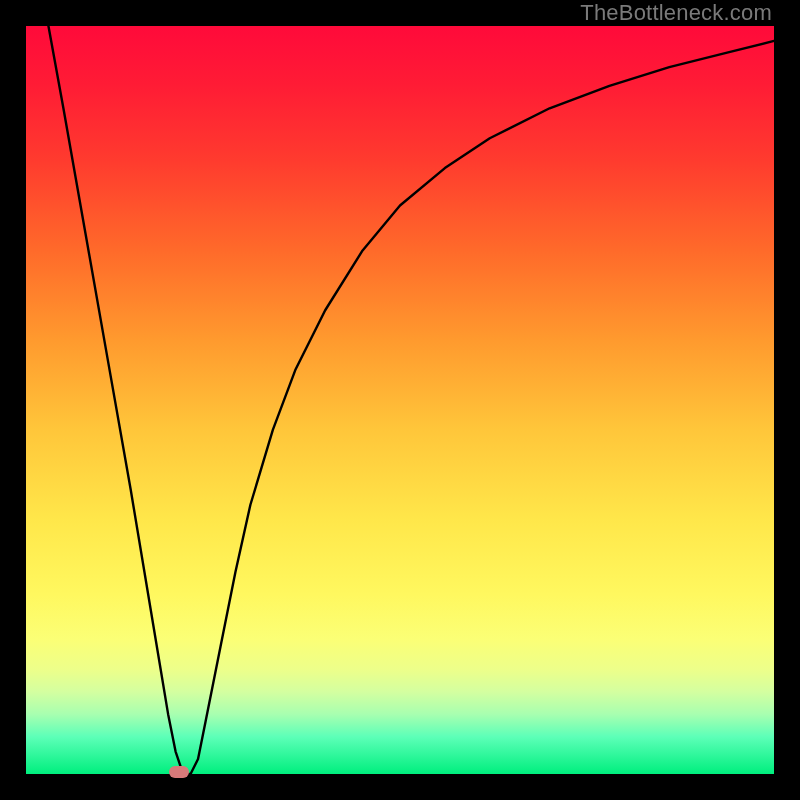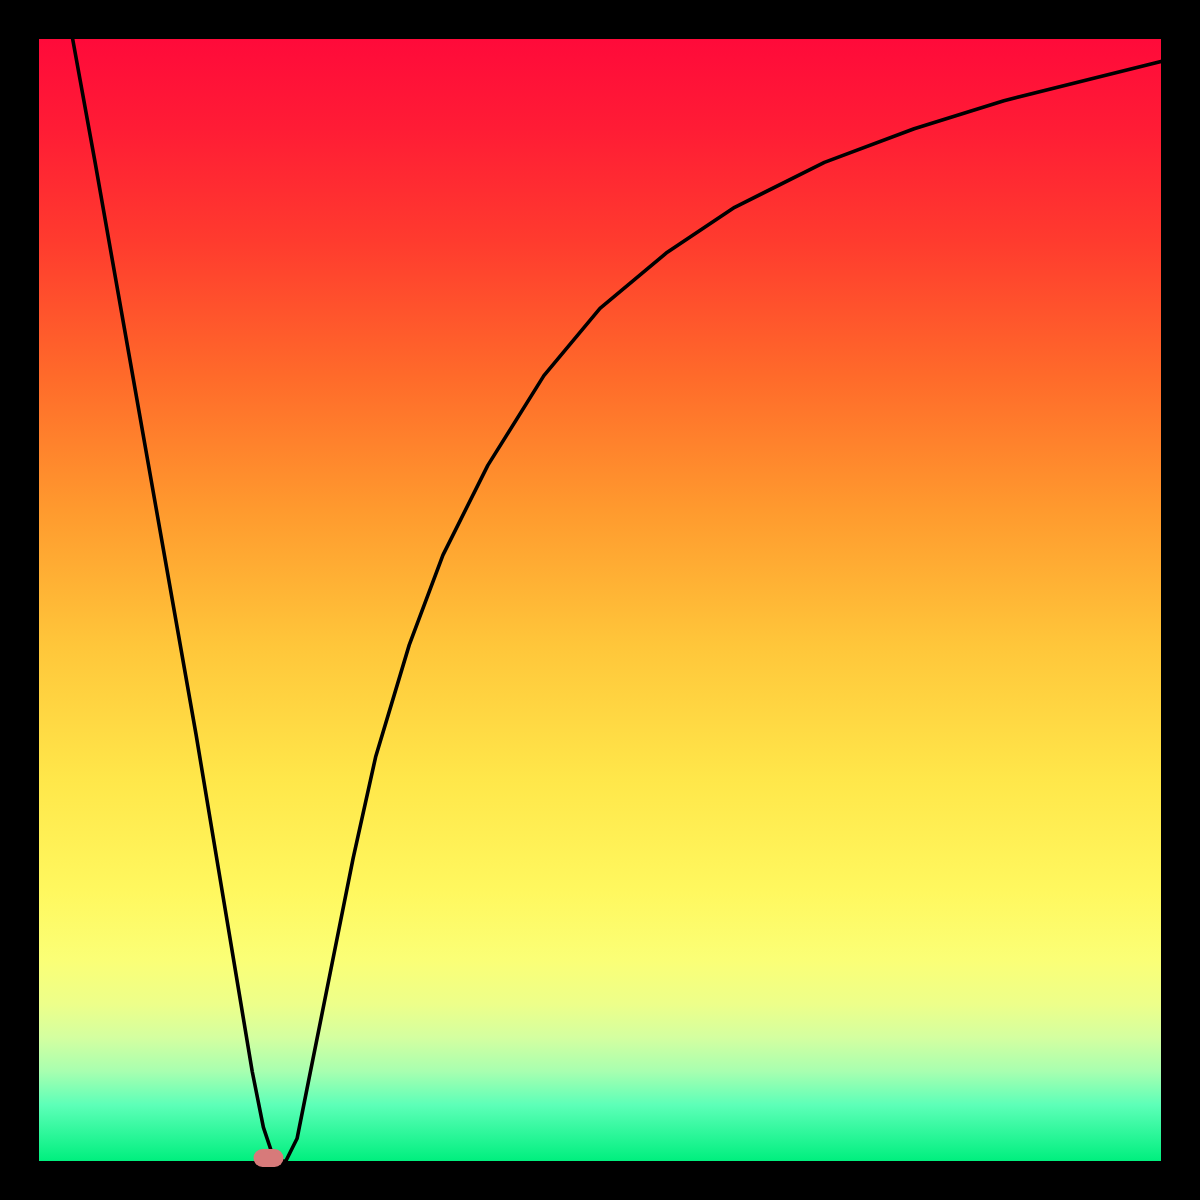--- a/index.html
+++ b/index.html
@@ -76,13 +76,14 @@
 <div class="frame">
 
   <div class="plot-area"></div>
 
   <svg class="curve-layer" viewBox="0 0 748 748" preserveAspectRatio="none">
     <path id="curve-path" d="M22.44 0.00 L37.40 82.28 L59.84 209.44 L82.28 336.60 L104.72 463.76 L119.68 553.52 L134.64 643.28 L142.12 688.16 L149.60 725.56 L157.08 748.00 L164.56 748.00 L172.04 733.04 L179.52 695.64 L194.48 620.84 L209.44 546.04 L224.40 478.72 L246.84 403.92 L269.28 344.08 L299.20 284.24 L336.60 224.40 L374.00 179.52 L418.88 142.12 L463.76 112.20 L523.60 82.28 L583.44 59.84 L643.28 41.14 L703.12 26.18 L748.00 14.96" fill="none" stroke="#000" stroke-width="2.4" stroke-linejoin="round" stroke-linecap="round"></path>
   </svg>
 
   <div id="optimal-marker" class="marker" style="left: 169.34px; top: 766px;"></div>
 
+  <div class="watermark">TheBottleneck.com</div>
 </div>
 
 </body></html>

